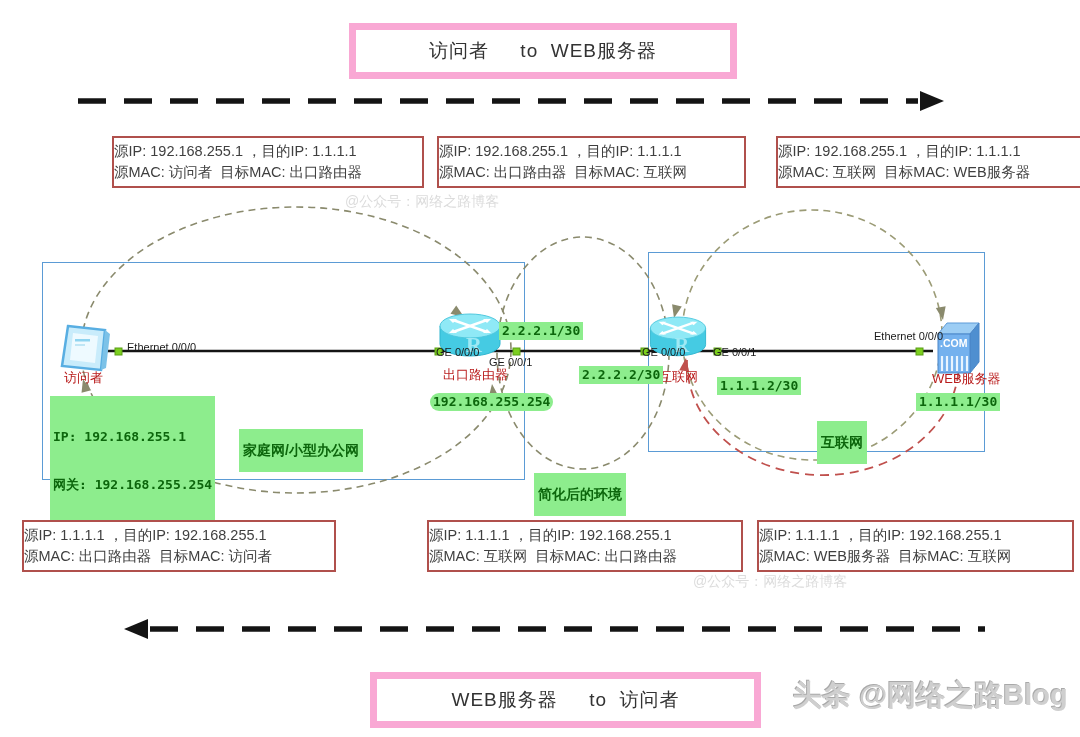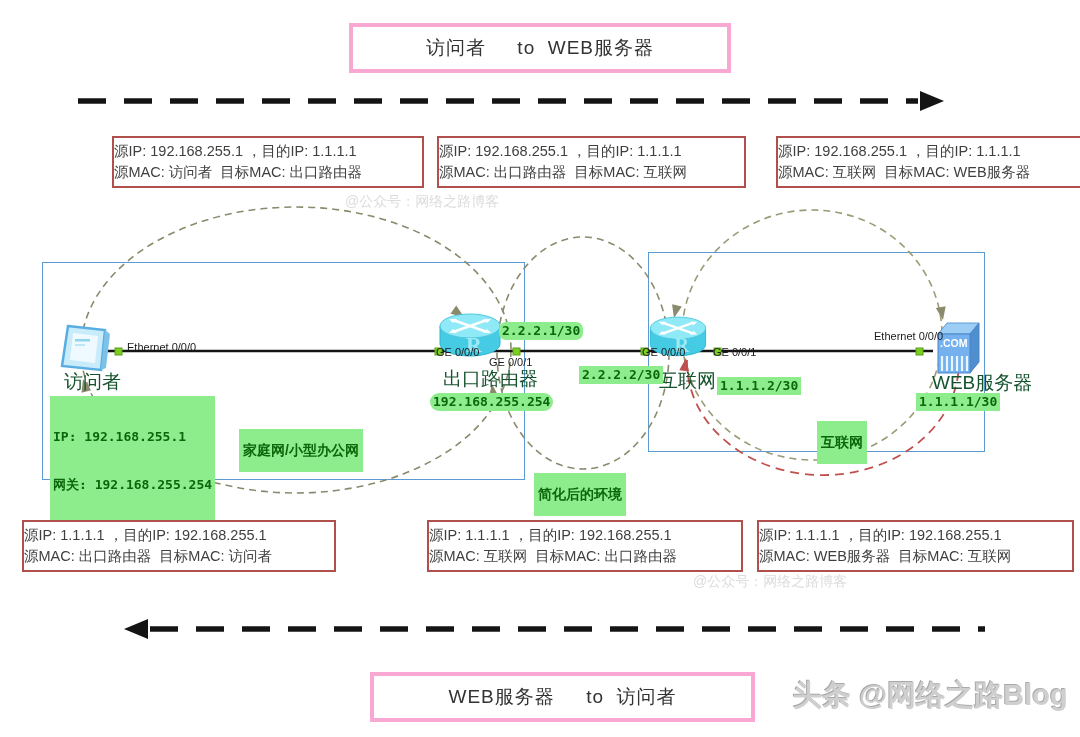--- a/index.html
+++ b/index.html
@@ -1,26 +1,26 @@
 <!DOCTYPE html>
 <html><head>
 <meta charset="utf-8">
 <style>
   html,body{margin:0;padding:0;background:#fff;}
   #stage{position:relative;width:1080px;height:737px;background:#fff;overflow:hidden;
          font-family:"Liberation Sans","DejaVu Sans",sans-serif;}
   .abs{position:absolute;}
-  .flow-title{border:4px solid #f9a8d4;background:#fff;display:flex;align-items:center;justify-content:center;
+  .flow-title{border:7px solid #f9a8d4;background:#fff;display:flex;align-items:center;justify-content:center;
               font-size:19px;color:#333;white-space:pre;letter-spacing:1px;}
   .pktbox{border:2px solid #b0504c;background:#fff;display:flex;flex-direction:column;align-items:flex-start;
           justify-content:center;font-size:14.5px;color:#3f3f3f;line-height:21px;white-space:pre;}
   .glabel{background:#8ded8d;color:#0c660c;font-family:"DejaVu Sans Mono","Liberation Mono",monospace;
           font-weight:bold;font-size:13px;line-height:16px;padding:1px 3px;white-space:pre;}
   .zlabel{background:#8ded8d;color:#0c660c;font-weight:bold;font-size:14px;line-height:17px;padding:13px 4px;white-space:pre;}
-  .devlabel{font-size:19px;color:#14532d;white-space:pre;}
+  .devlabel{font-size:13px;color:#b91c1c;white-space:pre;}
   .iflabel{font-size:11px;color:#1a1a1a;white-space:pre;}
   .zone{border:1.6px solid #5b9bd5;background:transparent;}
   .wmark{font-size:14px;color:#dcdcdc;white-space:pre;}
   .brand{font-size:29px;font-weight:bold;color:#cfcfcf;white-space:pre;
          text-shadow:-1px -1px 0 #a9a9a9,1px 1px 0 #ffffff;}
   svg{position:absolute;left:0;top:0;}
 </style>
 </head>
 <body>
 
@@ -148,21 +148,21 @@
   <div class="abs iflabel" style="left:436px;top:346px;">GE 0/0/0</div>
   <div class="abs iflabel" style="left:489px;top:356px;">GE 0/0/1</div>
   <div class="abs iflabel" style="left:642px;top:346px;">GE 0/0/0</div>
   <div class="abs iflabel" style="left:713px;top:346px;">GE 0/0/1</div>
   <div class="abs iflabel" style="left:874px;top:330px;">Ethernet 0/0/0</div>
 
   <div class="abs glabel" style="left:50px;top:396px;">
     <div>IP: 192.168.255.1</div>
     <div>网关: 192.168.255.254</div>
   </div>
-  <div class="abs glabel" style="left:499px;top:322px;border-radius:7px;">2.2.2.1/30</div>
+  <div class="abs glabel" style="left:499px;top:322px;">2.2.2.1/30</div>
   <div class="abs glabel" style="left:430px;top:393px;border-radius:9px;">192.168.255.254</div>
   <div class="abs glabel" style="left:579px;top:366px;">2.2.2.2/30</div>
   <div class="abs glabel" style="left:717px;top:377px;">1.1.1.2/30</div>
   <div class="abs glabel" style="left:916px;top:393px;">1.1.1.1/30</div>
 
   <div class="abs zlabel" style="left:239px;top:429px;">家庭网/小型办公网</div>
   <div class="abs zlabel" style="left:534px;top:473px;">简化后的环境</div>
   <div class="abs zlabel" style="left:817px;top:421px;">互联网</div>
 
   <div class="abs pktbox" style="left:22px;top:520px;width:310px;height:48px;">

